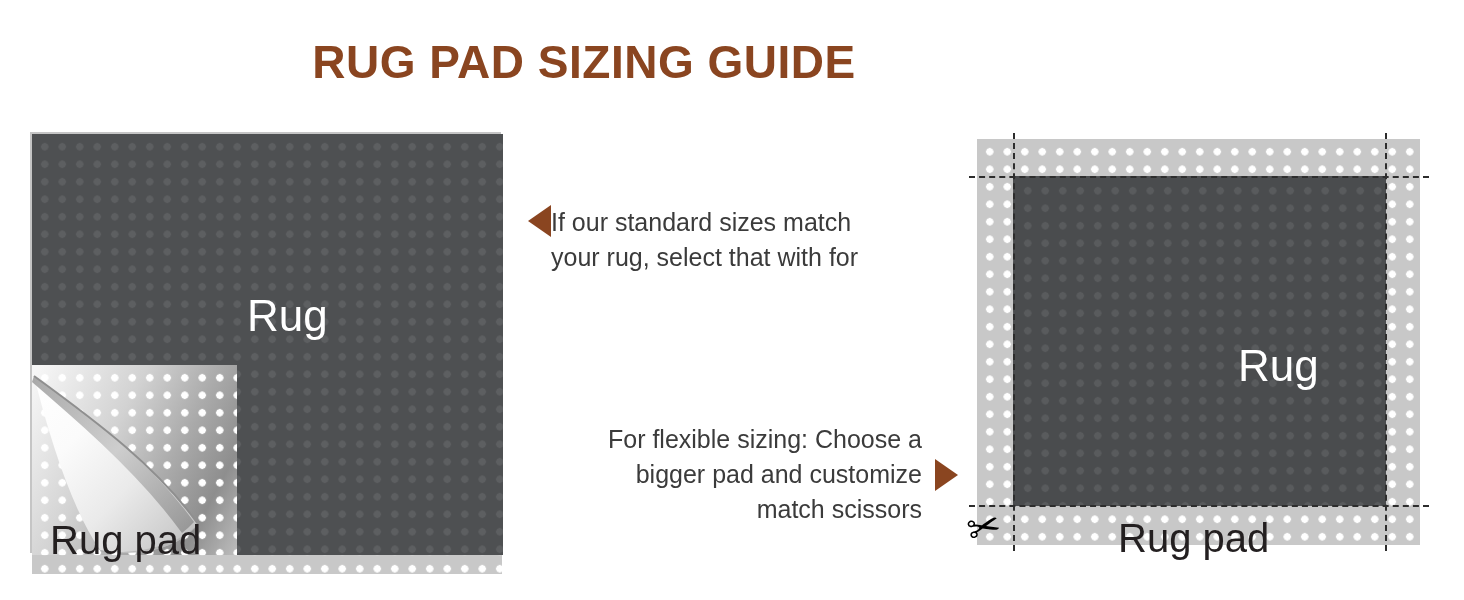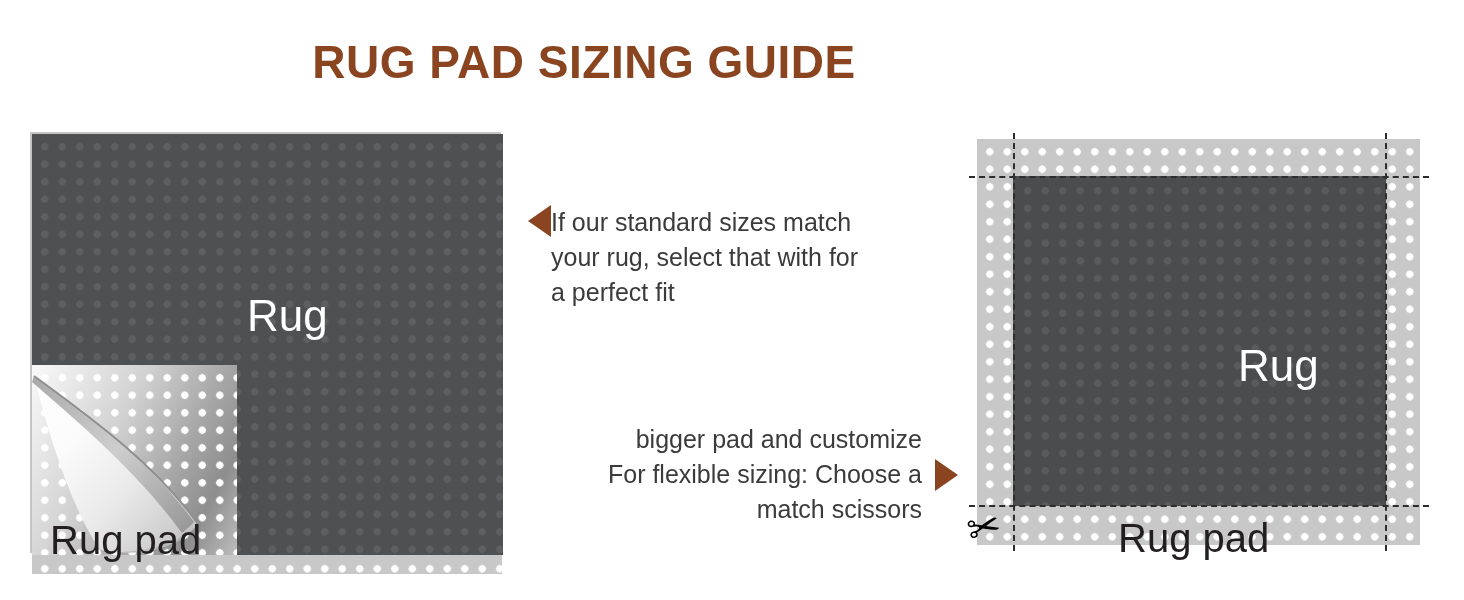--- a/index.html
+++ b/index.html
@@ -272,28 +272,27 @@
   </div>
 
   <div id="left-peel-label">Rug pad</div>
 </div>
 
 <div id="callout-top" class="callout">
   <div class="tri tri-left"></div>
   <div class="copy">
     <div>If our standard sizes match</div>
     <div>your rug, select that with for</div>
-    <div>a perfect fit</div>
   </div>
 </div>
 
 <div id="callout-bottom" class="callout">
   <div class="copy">
+    <div>For flexible sizing: Choose a</div>
     <div>bigger pad and customize</div>
-    <div>For flexible sizing: Choose a</div>
     <div>match scissors</div>
   </div>
   <div class="tri tri-right"></div>
 </div>
 
 <div id="right-figure">
 
   <div id="right-pad" class="pad-dots"></div>
 
   <div id="right-rug">

